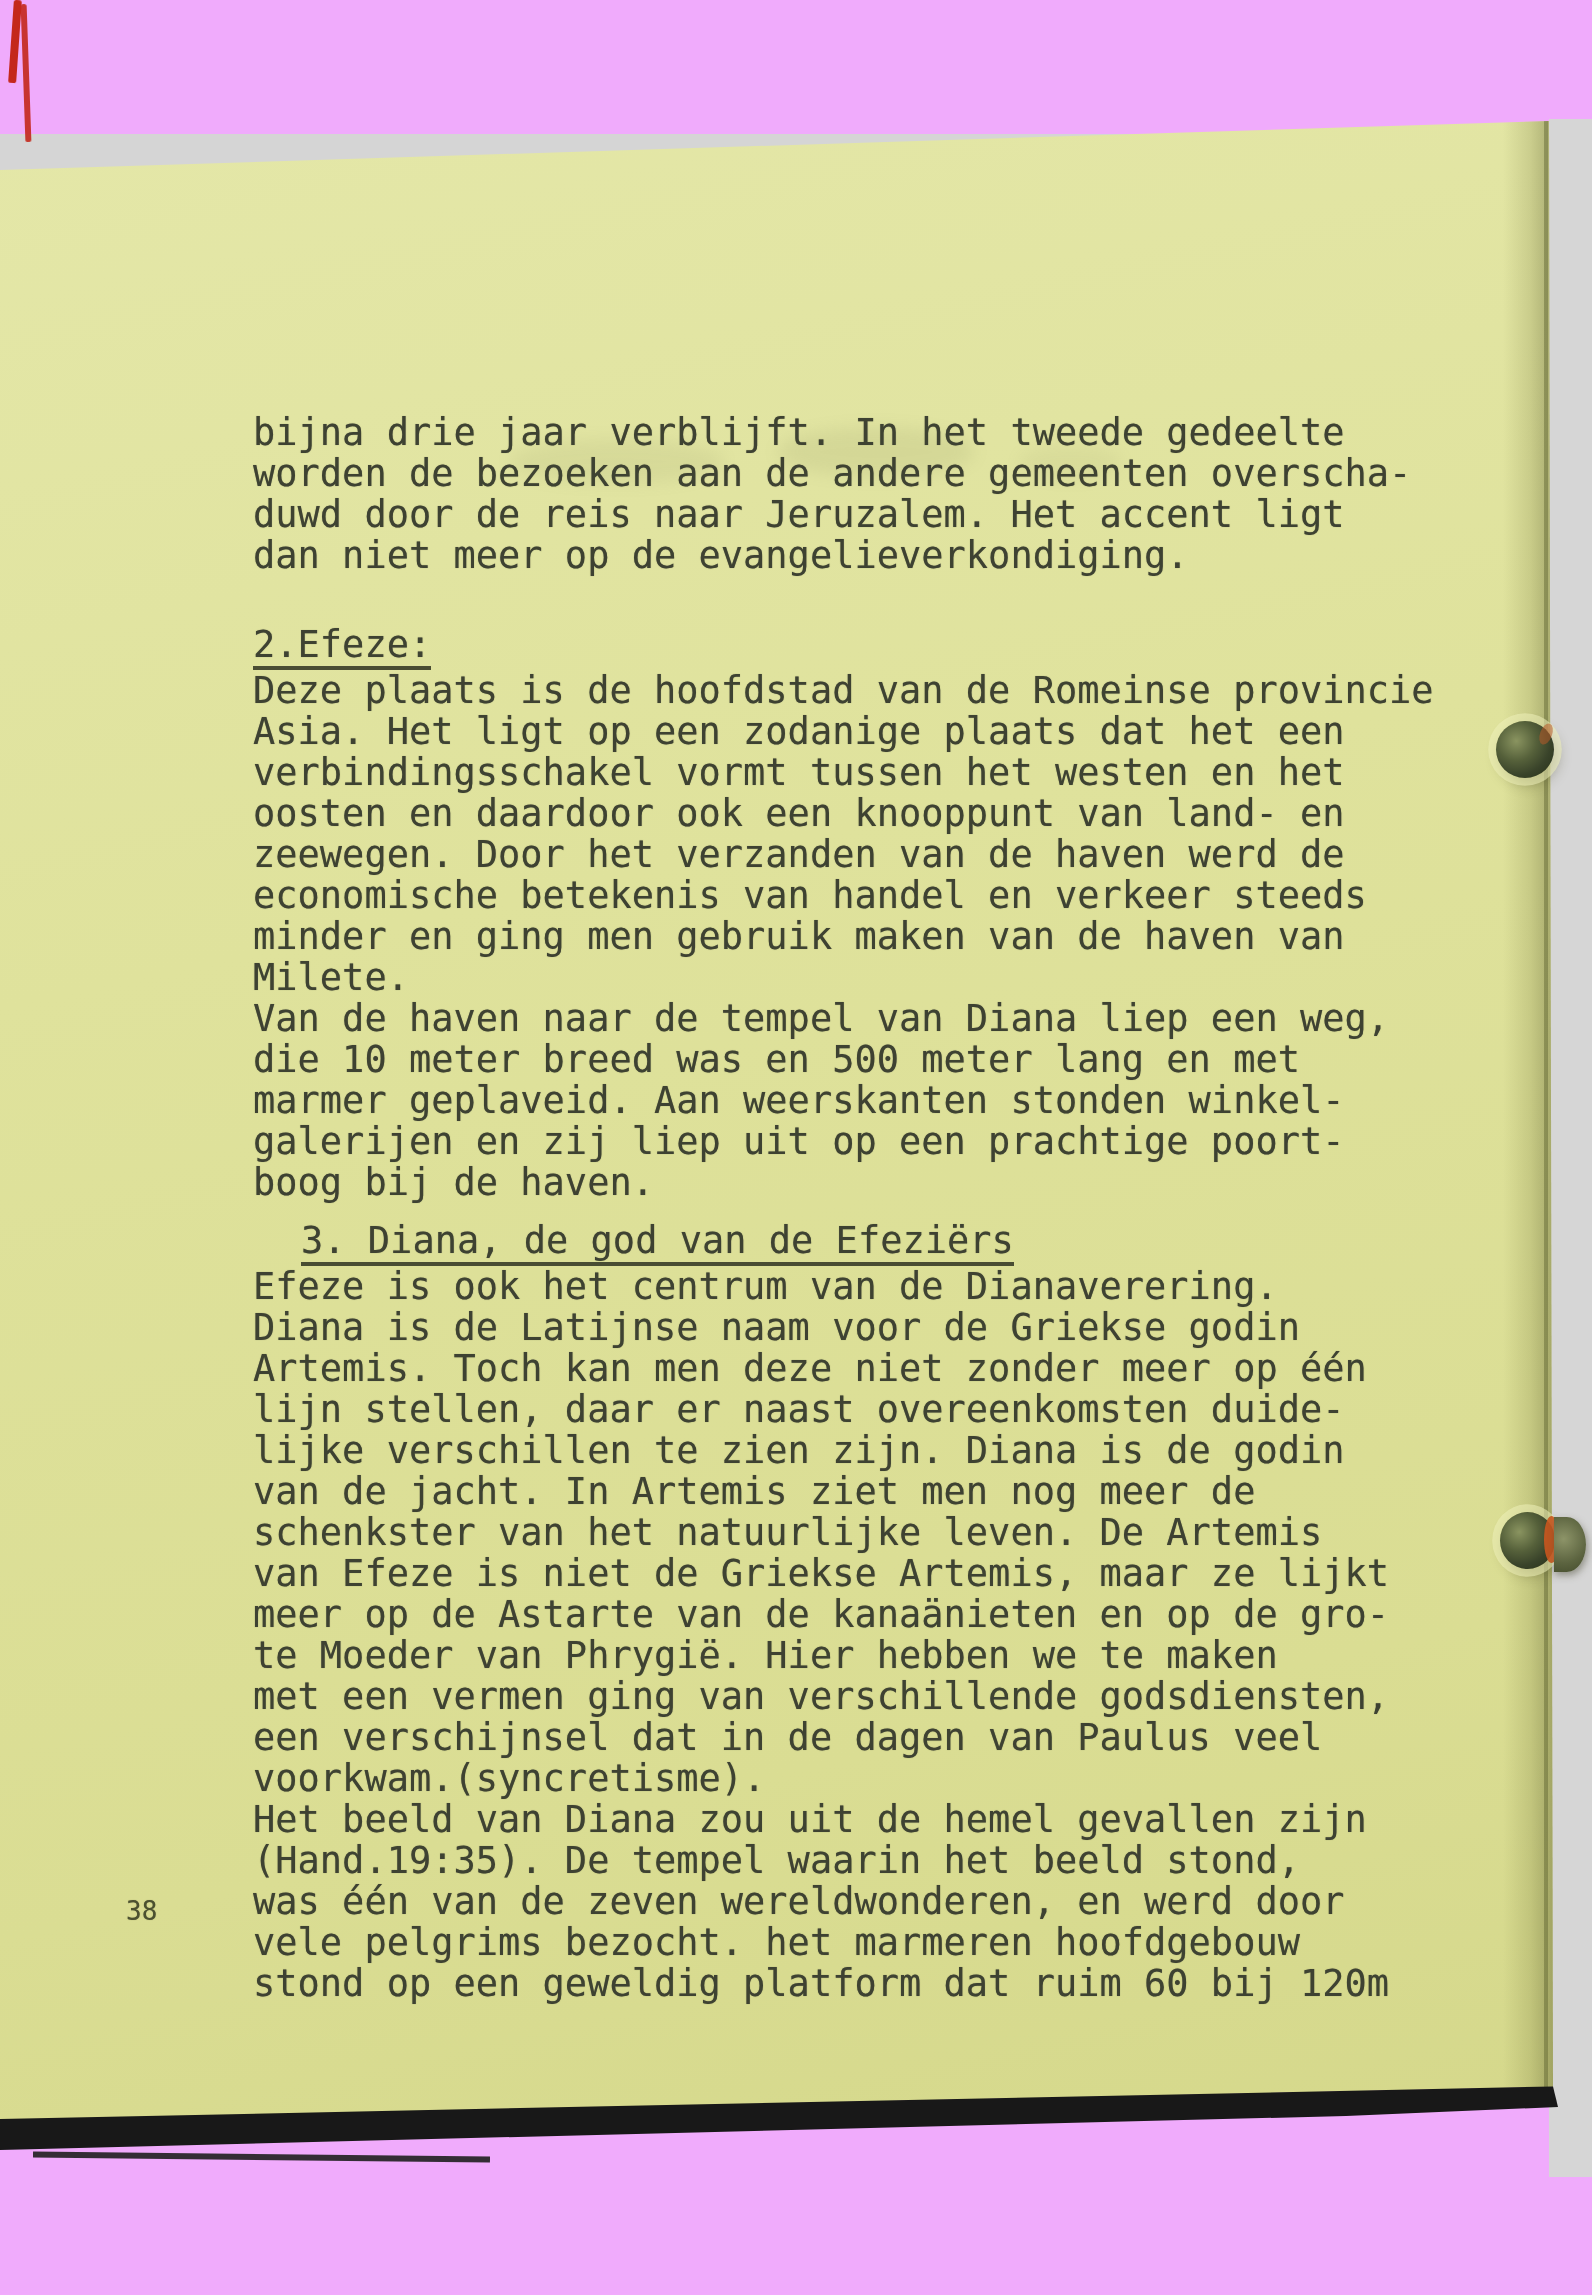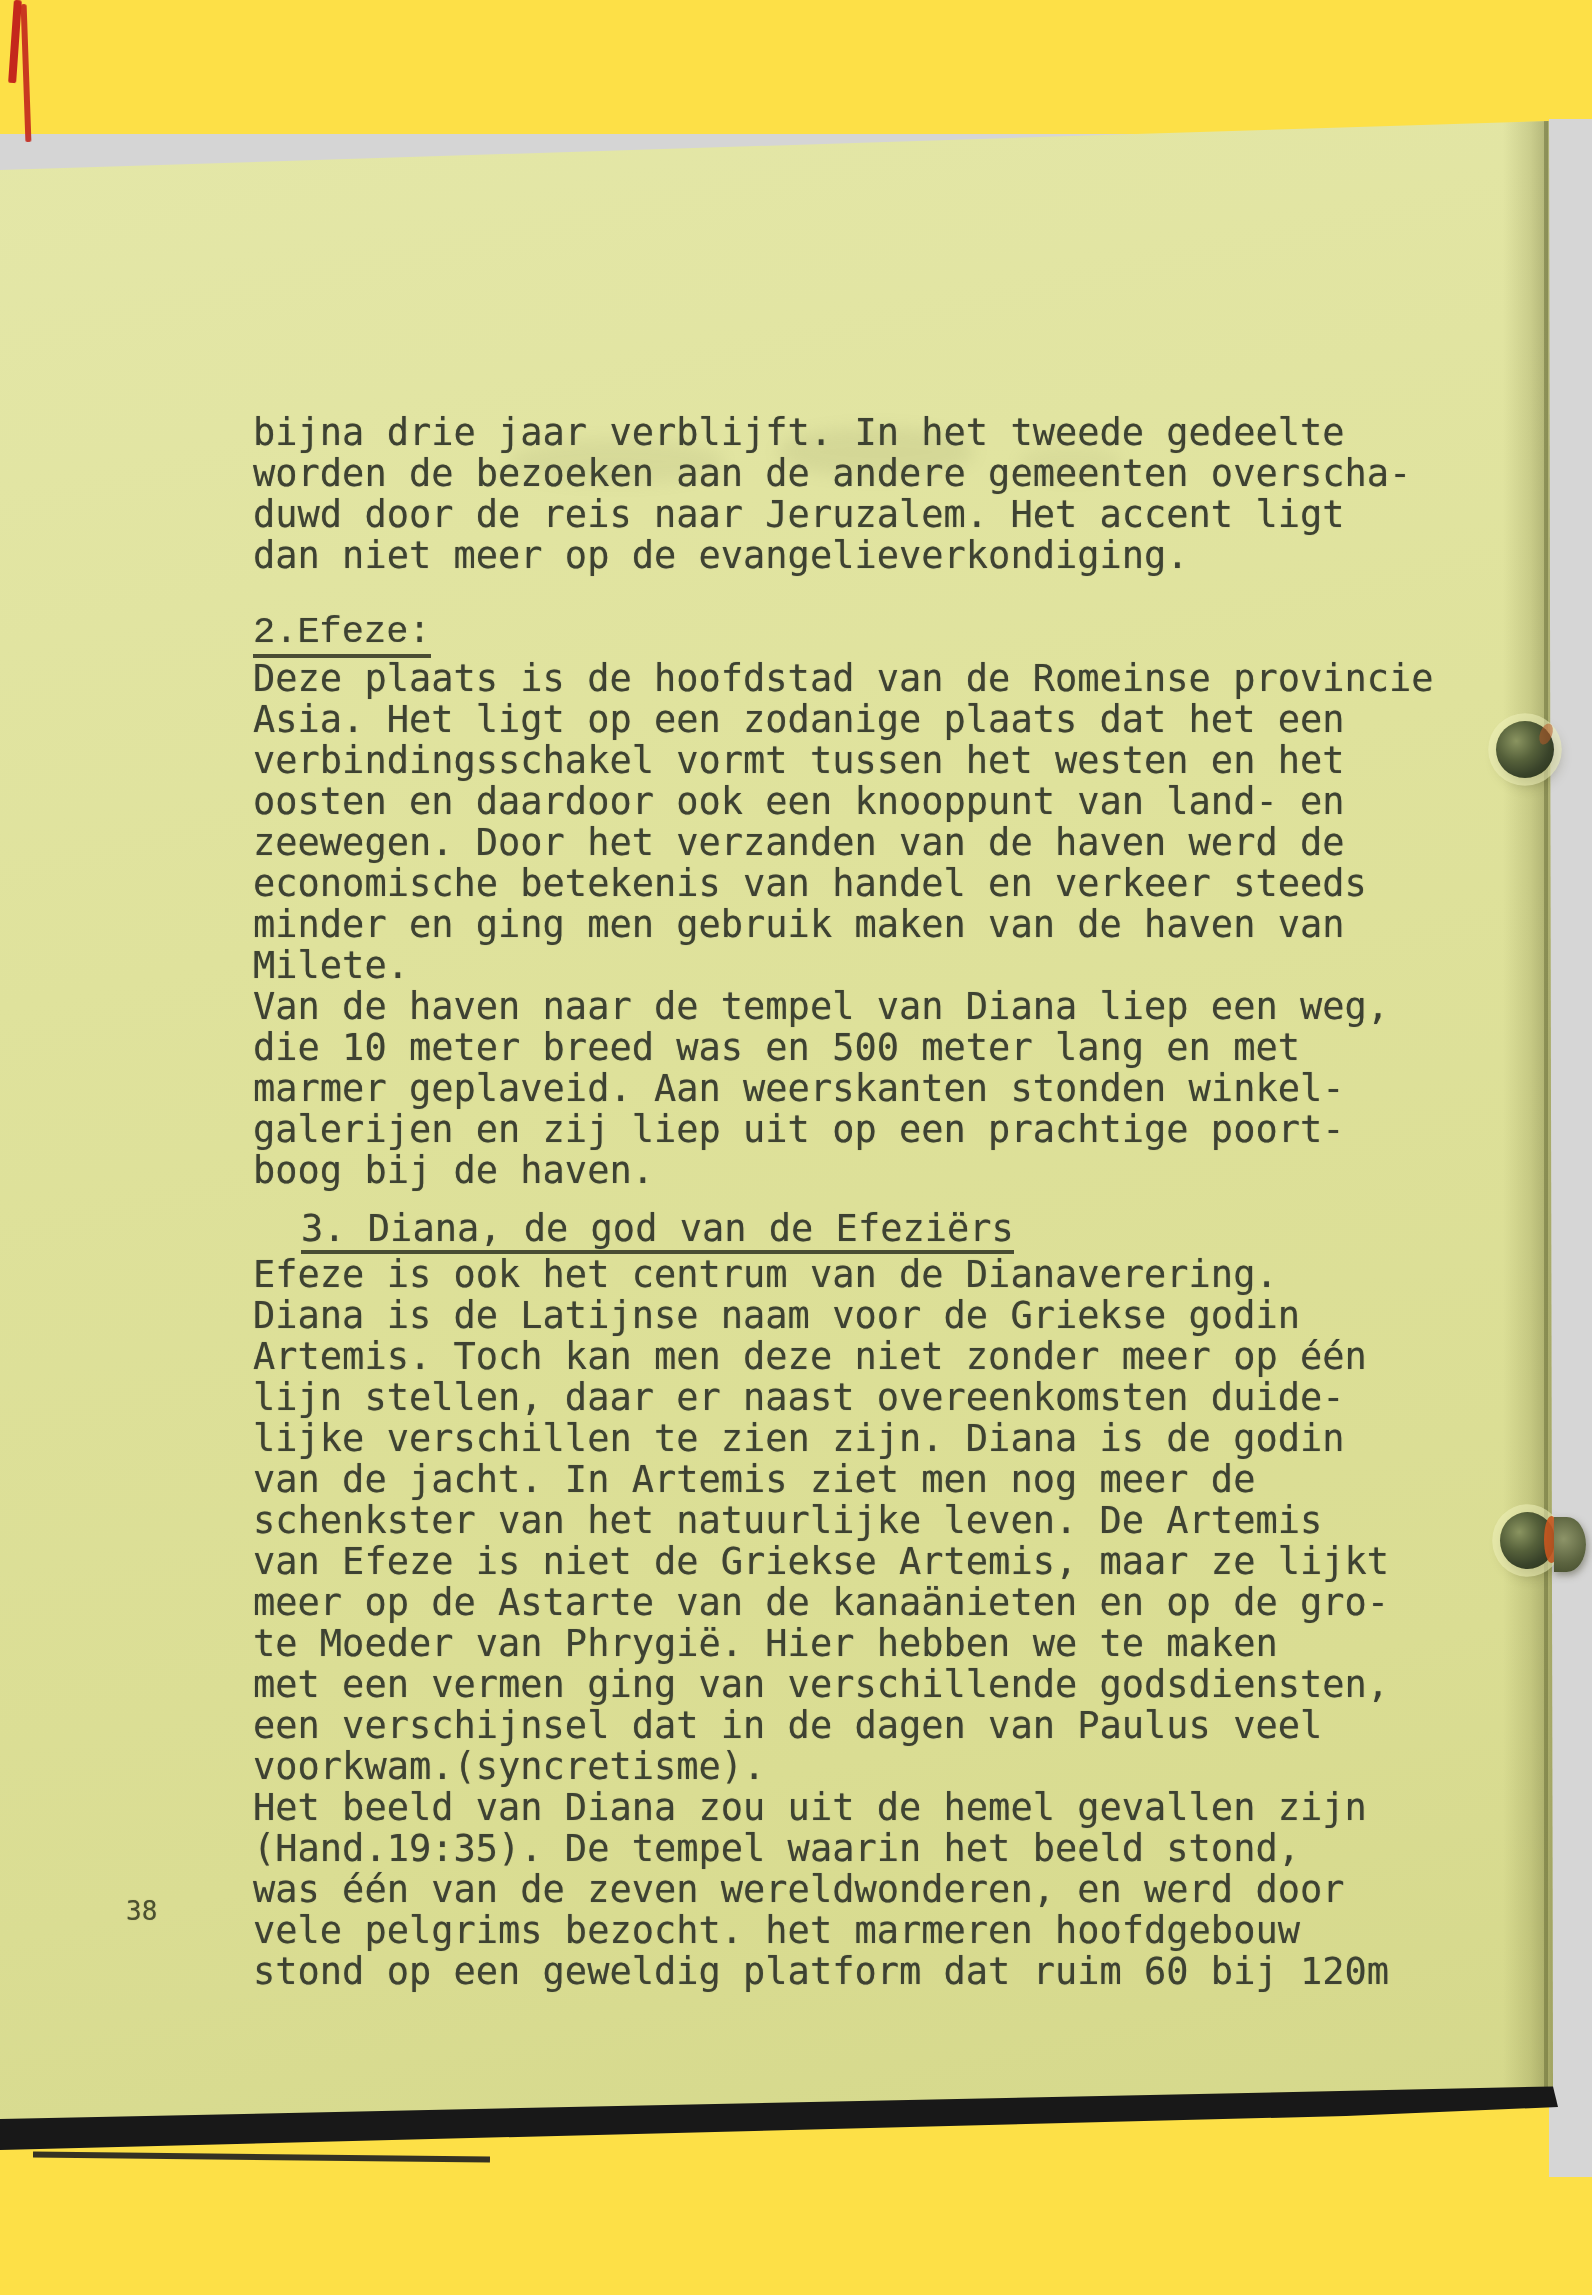--- a/index.html
+++ b/index.html
@@ -1,19 +1,19 @@
 <!DOCTYPE html>
 <html style="font-size:14px"><head>
 <meta charset="utf-8">
 <style>
   html,body{margin:0;padding:0;background:#ffffff;}
   .scan{
     position:relative;
     width:1592px;height:2295px;
-    background:#fde047;
+    background:#f0abfc;
     overflow:hidden;
     font-family:"DejaVu Sans Mono","Liberation Mono",monospace;
   }
   
   .bed-top{
     position:absolute;left:0;top:134px;width:1562px;height:47px;
     background:#d5d5d5;
   }
   .bed-right{
     position:absolute;left:1549px;top:119px;width:43px;height:2058px;
@@ -76,21 +76,21 @@
   }
   
   .text-block{
     position:absolute;left:253px;top:412px;width:1208px;
     font-size:37px;line-height:41px;letter-spacing:0px;
     color:#3e4232;
     text-shadow:0 0 0.9px rgba(62,66,50,0.55);
   }
   .para{margin:0;white-space:pre-line;}
   .heading{margin:0;font-size:37px;line-height:41px;font-weight:normal;}
-  .heading.h-s2{margin-top:36px;font-family:Liberation Mono, monospace;}
+  .heading.h-s2{margin-top:48px;}
   .heading.h-s3{margin-top:17.3px;margin-left:48px;}
   .heading .u{
     display:inline-block;
     border-bottom:4.3px solid rgba(52,56,36,0.88);
     padding-bottom:0.9px;
   }
   .page-number{
     position:absolute;left:126px;top:1896px;
     font-size:26px;color:#4b5130;
     text-shadow:0 0 0.9px rgba(70,76,45,0.5);

